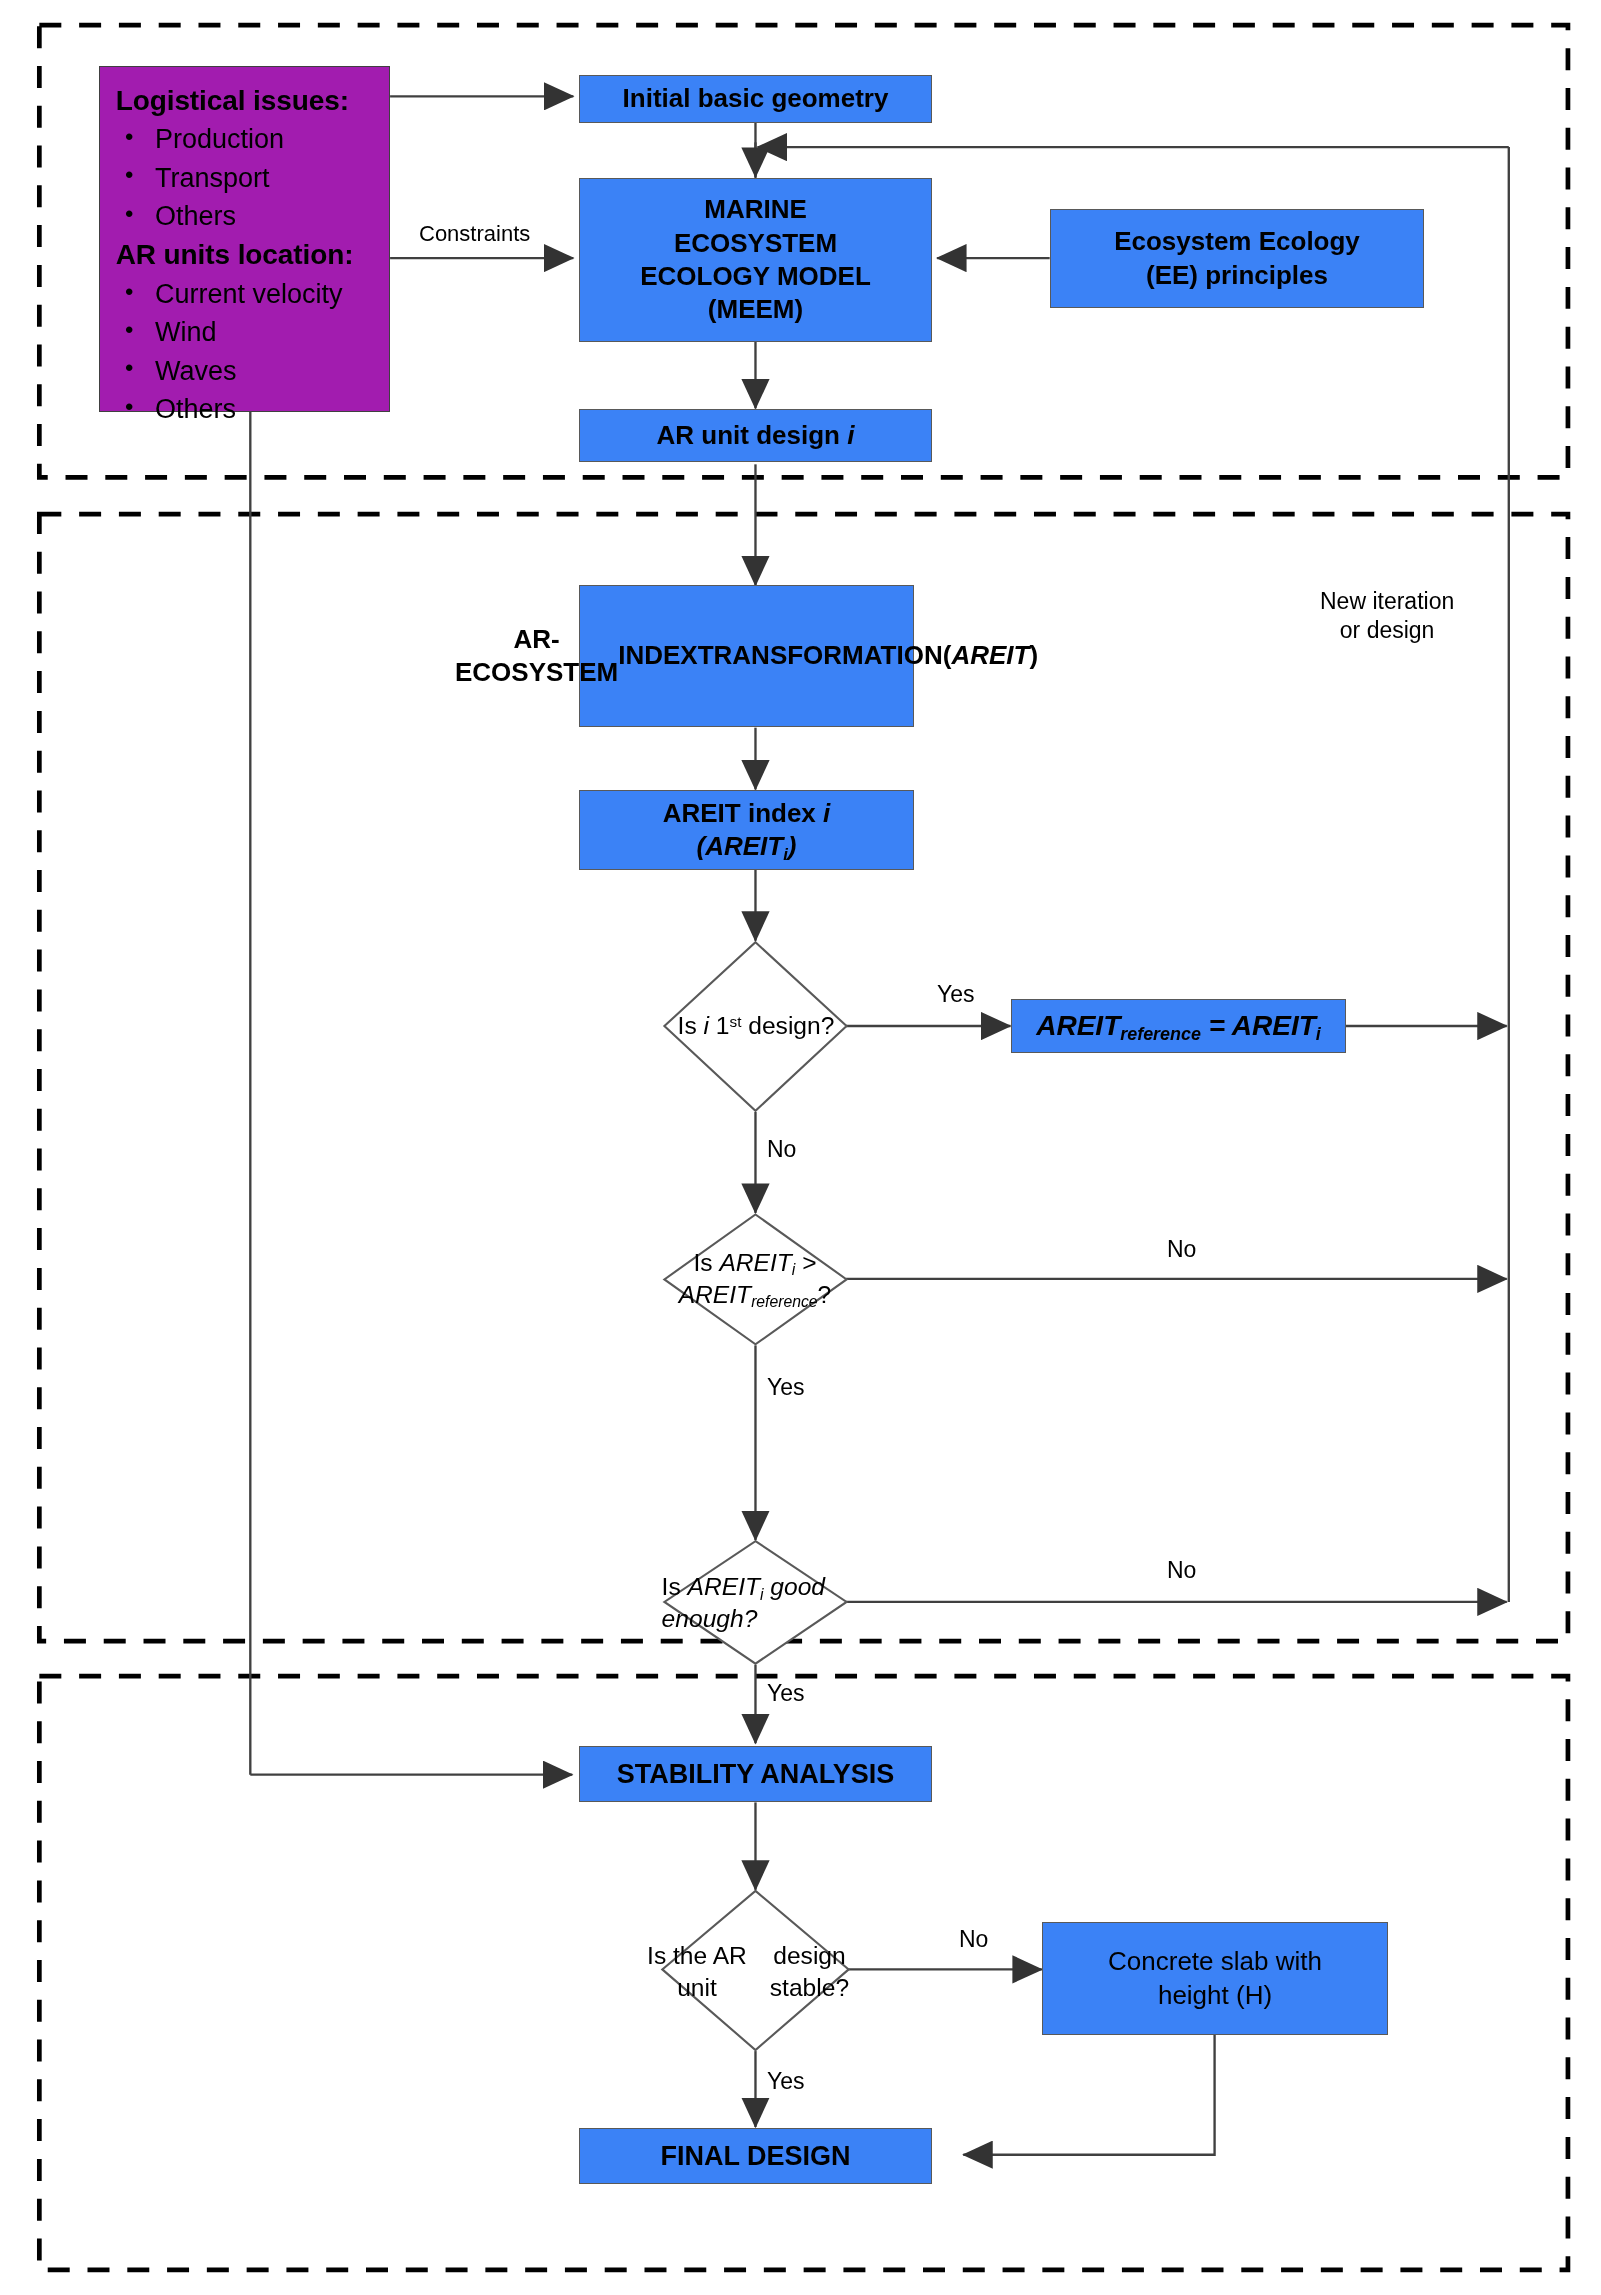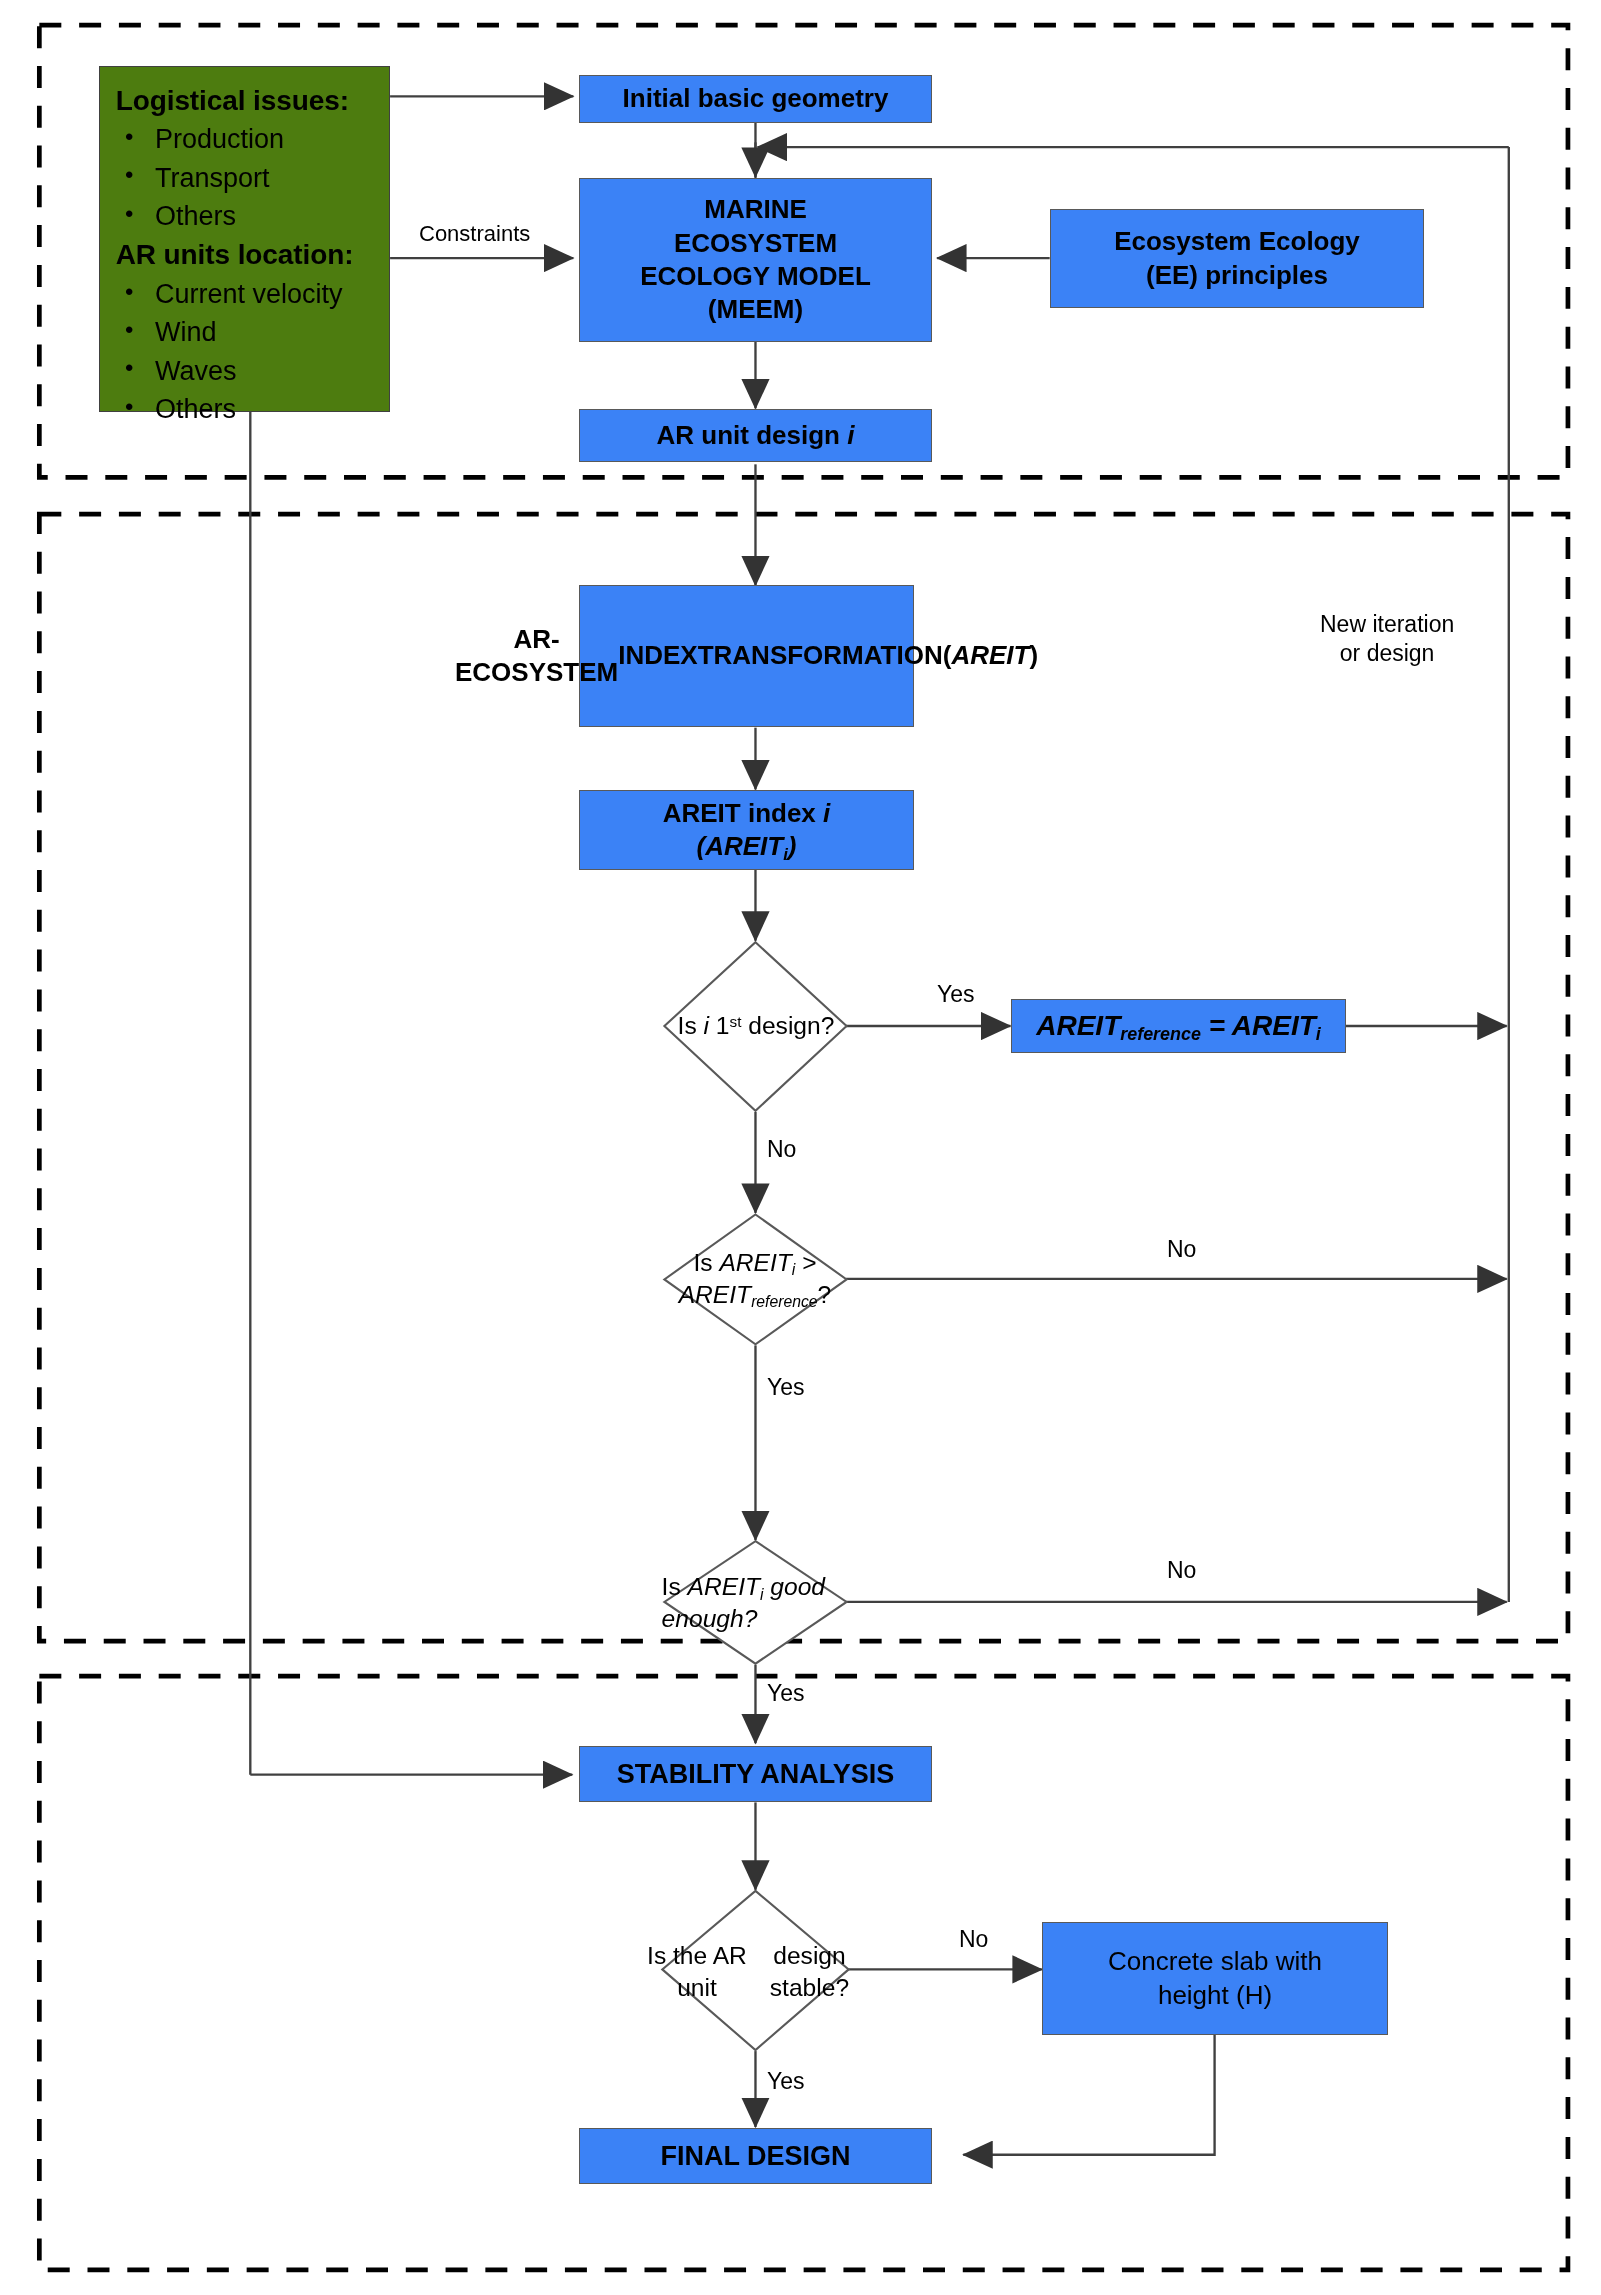--- a/index.html
+++ b/index.html
@@ -50,21 +50,21 @@
   }
   .edge-label {
     position: absolute;
     color: #000;
     white-space: nowrap;
     line-height: 1.25;
   }
   .listbox {
     position: absolute;
     box-sizing: border-box;
-    background: #4d7c0f;
+    background: #a21caf;
     border: 1.6px solid #404040;
     padding: 13.6px 10.5px 13.6px 15.7px;
     color: #000;
   }
   .listbox .hdr {
     font-weight: bold;
     font-size: 28px;
     line-height: 1.42;
     letter-spacing: -0.1px;
   }
@@ -277,19 +277,19 @@
   <div class="edge-label" style="left:767px; top:1373px; font-size:23px;">Yes</div>
 
   <div class="edge-label" style="left:1167px; top:1556px; font-size:23px;">No</div>
 
   <div class="edge-label" style="left:767px; top:1679px; font-size:23px;">Yes</div>
 
   <div class="edge-label" style="left:959px; top:1925px; font-size:23px;">No</div>
 
   <div class="edge-label" style="left:767px; top:2067px; font-size:23px;">Yes</div>
 
-  <div class="edge-label" style="left:1320px; top:610px; font-size:23px; text-align:center;">
+  <div class="edge-label" style="left:1320px; top:587px; font-size:23px; text-align:center;">
     <span>New iteration</span><br>
     <span>or design</span>
   </div>
 
 </div>
 
 
 </body></html>

